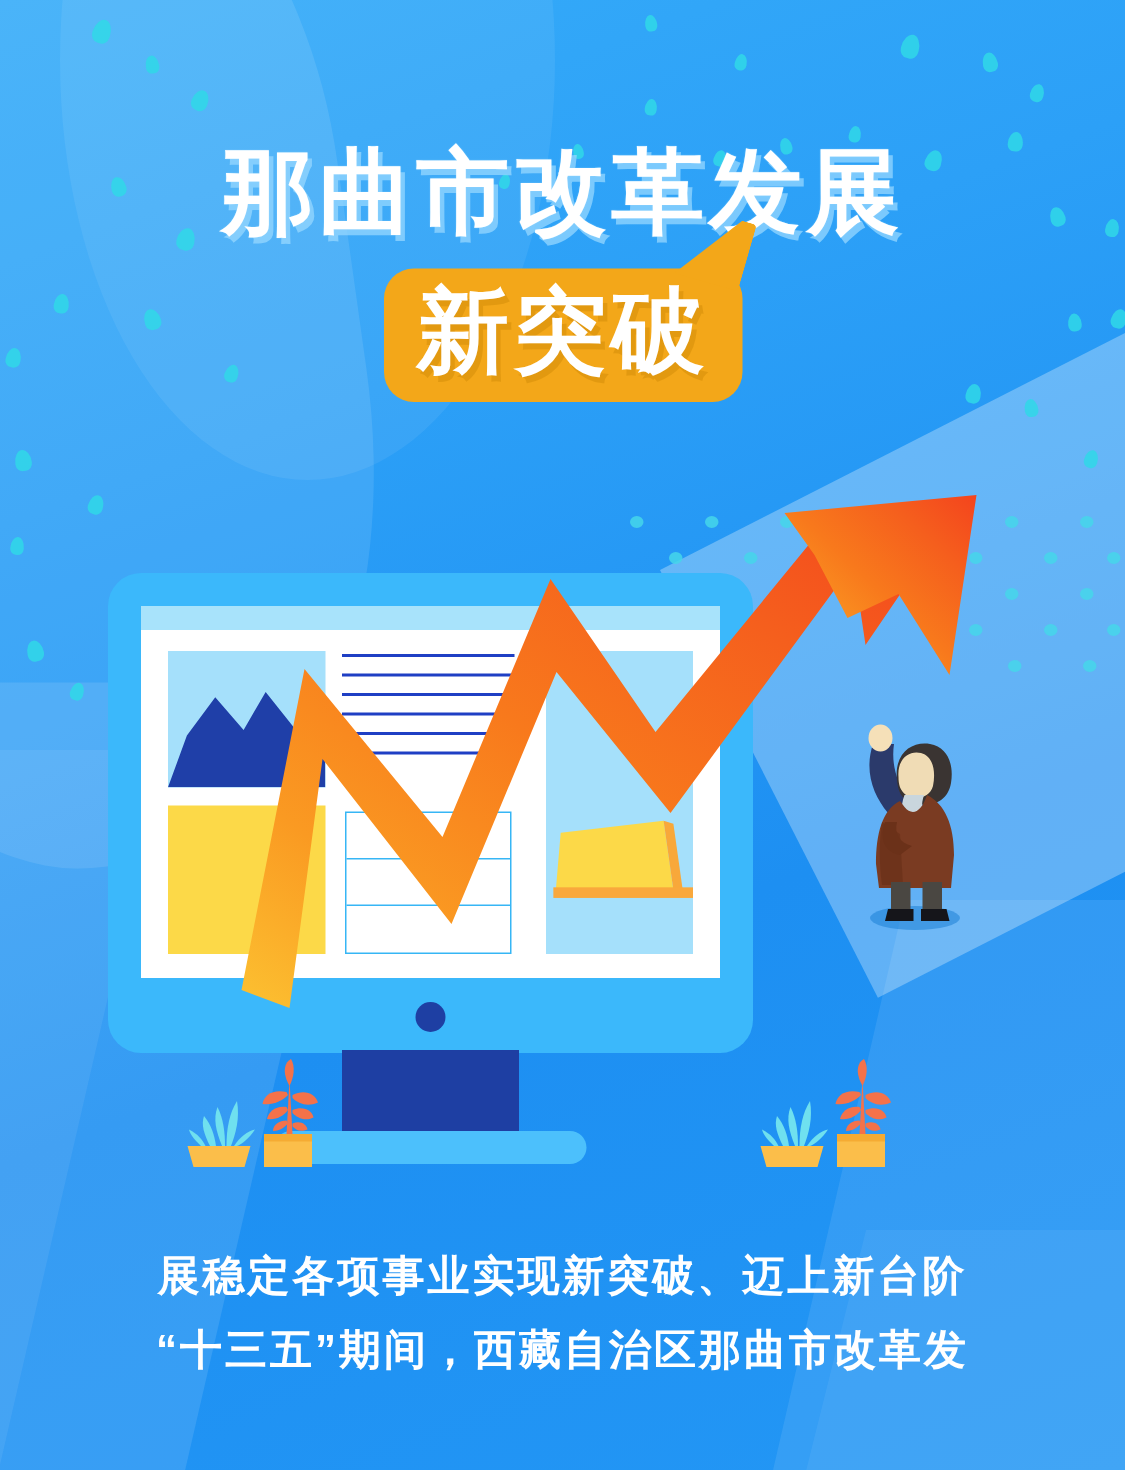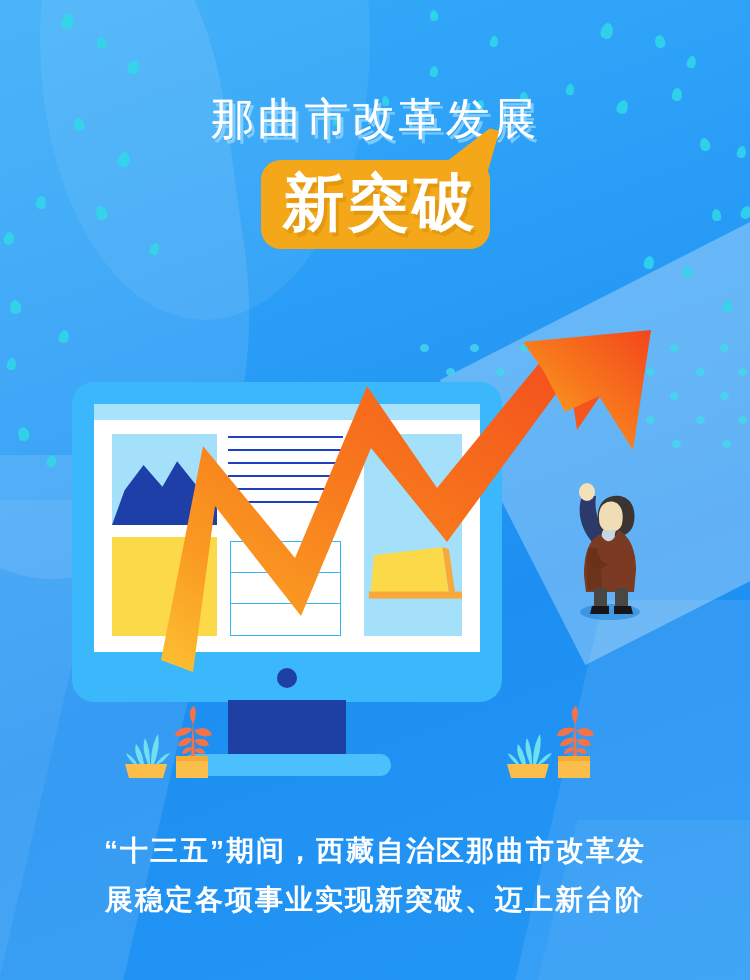--- a/index.html
+++ b/index.html
@@ -70,40 +70,40 @@
     border-radius:50%;
     opacity:.85;
   }
 
   
   .title-wrap {
     position:absolute; left:0; top:96px; width:750px;
     text-align:center; z-index:20;
   }
   .title-line1 {
-    font-size:44px; font-weight:normal; color:#ffffff;
+    font-size:62px; font-weight:bold; color:#ffffff;
     letter-spacing:3px; line-height:1.05;
     text-shadow:3px 4px 0 rgba(150,215,255,.75), 0 0 1px rgba(150,215,255,.9);
     white-space:nowrap;
   }
   .title-line2 {
     margin-top:18px;
     display:flex; align-items:center; justify-content:center; gap:16px;
     white-space:nowrap;
   }
   .title-plain {
     font-size:62px; font-weight:bold; color:#ffffff;
     letter-spacing:3px; line-height:1.05;
     text-shadow:3px 4px 0 rgba(150,215,255,.75);
   }
   .title-badge {
     position:relative;
     background:#f3a719;
     border-radius:20px;
-    padding:10px 12px 14px 22px;
+    padding:10px 22px 14px 22px;
   }
   .title-badge-text {
     font-size:62px; font-weight:bold; color:#ffffff;
     letter-spacing:3px; line-height:1.05;
     text-shadow:3px 4px 0 rgba(216,146,12,.65);
   }
   .badge-tail {
     position:absolute; right:-4px; top:-36px;
     width:0;height:0;
     border-left:34px solid transparent;
@@ -410,17 +410,17 @@
       <path d="M73 22 C64 20 58 24 57 30 C64 31 70 28 74 24 Z" fill="#f4724a"></path>
       <path d="M77 24 C85 20 92 23 94 29 C87 32 81 30 77 26 Z" fill="#f4724a"></path>
       <path d="M73 32 C66 31 61 35 60 40 C66 41 71 38 74 34 Z" fill="#f4724a"></path>
       <path d="M77 34 C84 31 90 34 91 39 C85 42 80 39 77 36 Z" fill="#f4724a"></path>
       <path d="M73 41 C68 41 64 44 64 48 C69 48 72 45 74 43 Z" fill="#f4724a"></path>
       <path d="M77 43 C82 41 86 43 87 47 C82 49 79 47 77 45 Z" fill="#f4724a"></path>
     </g>
   </svg>
 
   <div class="caption">
+    <div class="cap-line">展稳定各项事业实现新突破、迈上新台阶</div>
     <div class="cap-line">“十三五”期间，西藏自治区那曲市改革发</div>
-    <div class="cap-line">展稳定各项事业实现新突破、迈上新台阶</div>
   </div>
 
 </div>
 
 </body></html>

